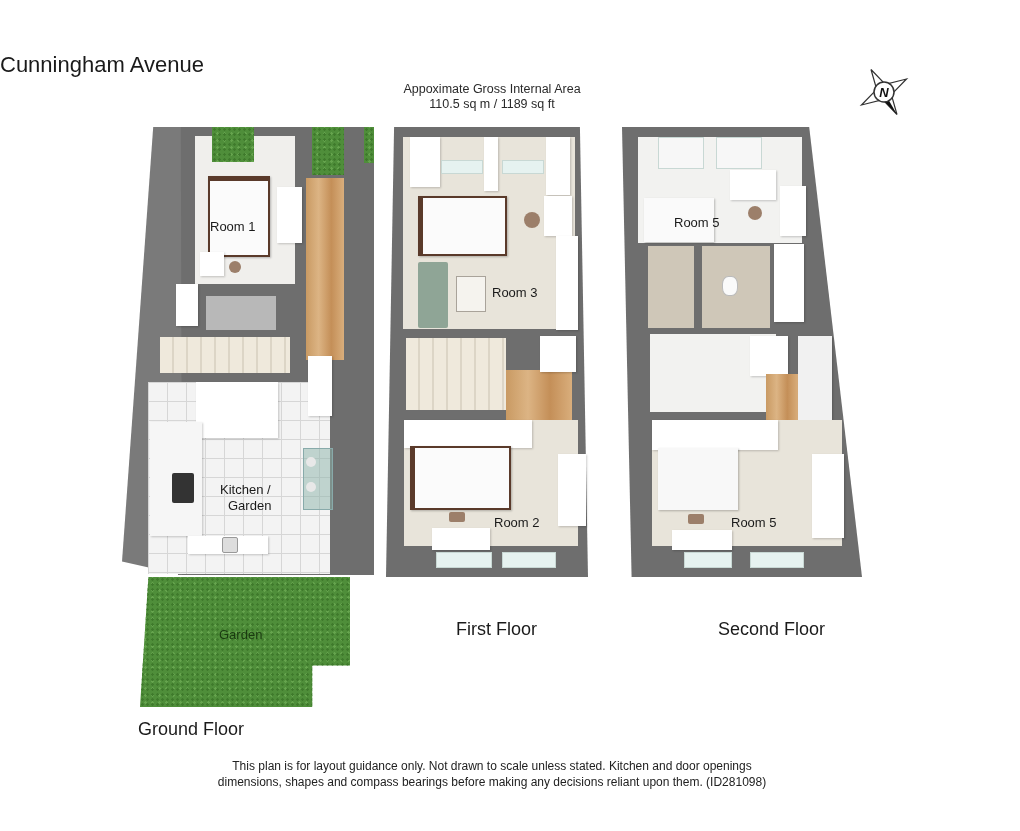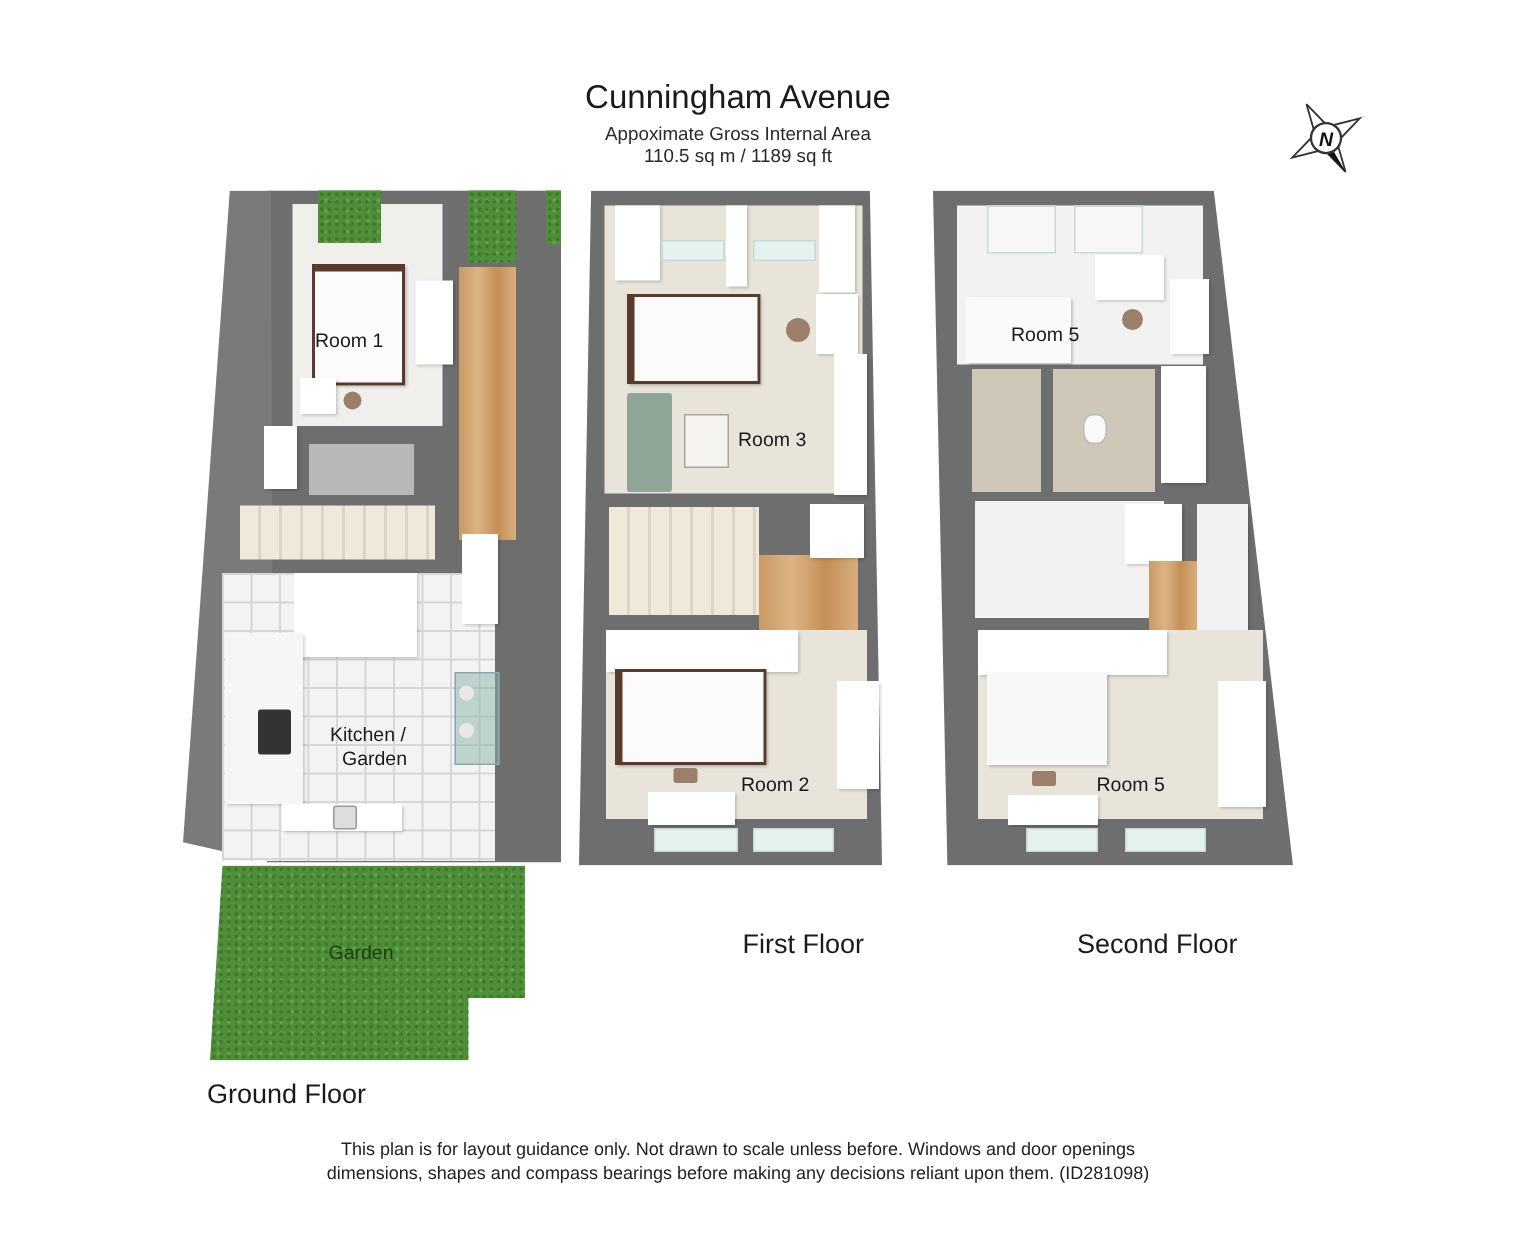--- a/index.html
+++ b/index.html
@@ -1,18 +1,18 @@
 <!DOCTYPE html>
 <html><head>
 <meta charset="utf-8">
 <style>
   html,body{margin:0;padding:0;background:#ffffff;}
   body{width:1020px;height:831px;position:relative;overflow:hidden;font-family:"Liberation Sans",sans-serif;color:#1a1a1a;}
   .abs{position:absolute;}
-  .title{left:0;width:984px;top:52px;text-align:center;font-size:22px;color:#1a1a1a;}
+  .title{left:0;width:984px;top:52px;text-align:left;font-size:22px;color:#1a1a1a;}
   .subtitle{left:0;width:984px;text-align:center;font-size:12.5px;color:#2a2a2a;}
   .compass{left:856px;top:64px;width:56px;height:56px;}
   .wall{background:#6e6e6e;}
   .wall-side{background:#8c8c8c;}
   .room{background:#f2f2f0;}
   .floor-wood{background:linear-gradient(90deg,#c99a63,#dcb484,#c48f58,#d9ae7c);}
   .floor-carpet{background:#e8e4da;}
   .floor-tile{background-color:#f3f3f3;background-image:linear-gradient(#d6d6d6 1px,transparent 1px),linear-gradient(90deg,#d6d6d6 1px,transparent 1px);background-size:19px 19px;}
   .floor-marble{background:#cfc7b8;}
   .grass{background:#4f8e3a;background-image:radial-gradient(#3f7a2c 1px,transparent 1.5px),radial-gradient(#66a44e 1px,transparent 1.5px);background-size:5px 5px,7px 7px;background-position:0 0,2px 3px;}
@@ -110,21 +110,21 @@
   <div class="abs floor-carpet" style="left:404px;top:420px;width:174px;height:126px;"></div>
   <div class="abs cabinet" style="left:404px;top:420px;width:128px;height:28px;"></div>
   <div class="abs bed" style="left:410px;top:446px;width:94px;height:60px;"></div>
   <div class="abs cabinet" style="left:558px;top:454px;width:28px;height:72px;"></div>
   <div class="abs chair" style="left:449px;top:512px;width:16px;height:10px;border-radius:2px;"></div>
   <div class="abs desk" style="left:432px;top:528px;width:58px;height:22px;"></div>
   <div class="abs window" style="left:436px;top:552px;width:54px;height:14px;"></div>
   <div class="abs window" style="left:502px;top:552px;width:52px;height:14px;"></div>
   <div class="abs label" style="left:494px;top:515px;">Room 2</div>
 
-  <div class="abs floor-label" style="left:456px;top:619px;margin-left:39px;">First Floor</div>
+  <div class="abs floor-label" style="left:456px;top:619px;">First Floor</div>
 </div>
 
 <div class="abs" style="left:0;top:0;">
   <div class="abs wall" style="left:622px;top:127px;width:240px;height:450px;clip-path:polygon(0 0,78% 0,100% 100%,4% 100%);"></div>
 
   <div class="abs room" style="left:638px;top:137px;width:164px;height:106px;"></div>
   <div class="abs window" style="left:658px;top:137px;width:44px;height:30px;background:#f7f7f7;"></div>
   <div class="abs window" style="left:716px;top:137px;width:44px;height:30px;background:#f7f7f7;"></div>
   <div class="abs bed" style="left:644px;top:198px;width:70px;height:44px;border:none;background:#fafafa;"></div>
   <div class="abs desk" style="left:730px;top:170px;width:46px;height:30px;"></div>
@@ -149,15 +149,15 @@
   <div class="abs chair" style="left:688px;top:514px;width:16px;height:10px;border-radius:2px;"></div>
   <div class="abs desk" style="left:672px;top:530px;width:60px;height:20px;"></div>
   <div class="abs window" style="left:684px;top:552px;width:46px;height:14px;"></div>
   <div class="abs window" style="left:750px;top:552px;width:52px;height:14px;"></div>
   <div class="abs label" style="left:731px;top:515px;">Room 5</div>
 
   <div class="abs floor-label" style="left:718px;top:619px;">Second Floor</div>
 </div>
 
 <div class="abs disclaimer">
-  <div>This plan is for layout guidance only. Not drawn to scale unless before. Windows and door openings</div>
+  <div>This plan is for layout guidance only. Not drawn to scale unless stated. Kitchen and door openings</div>
   <div>dimensions, shapes and compass bearings before making any decisions reliant upon them. (ID281098)</div>
 </div>
 
 </body></html>

